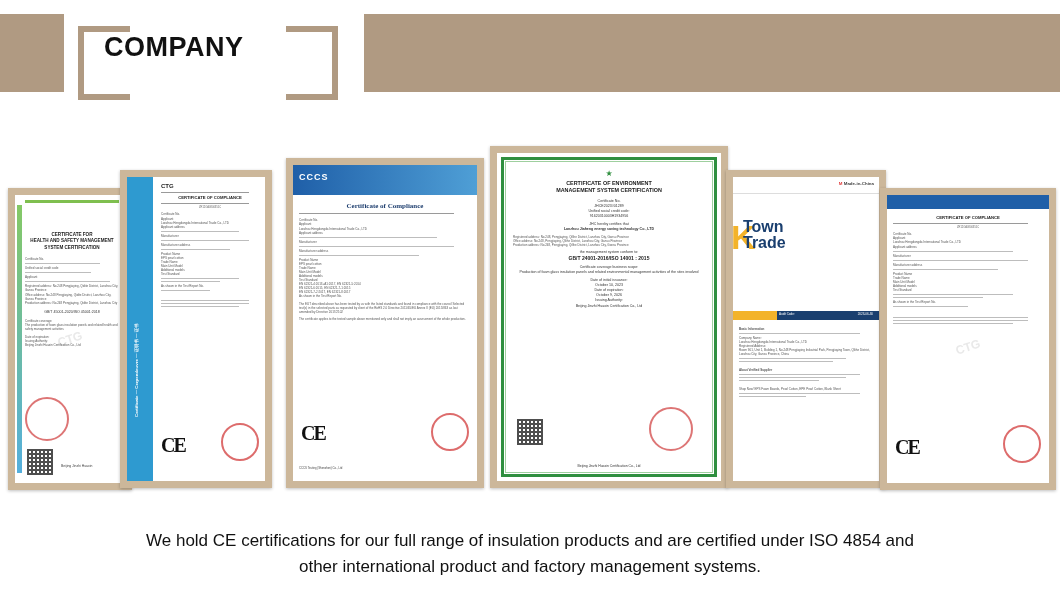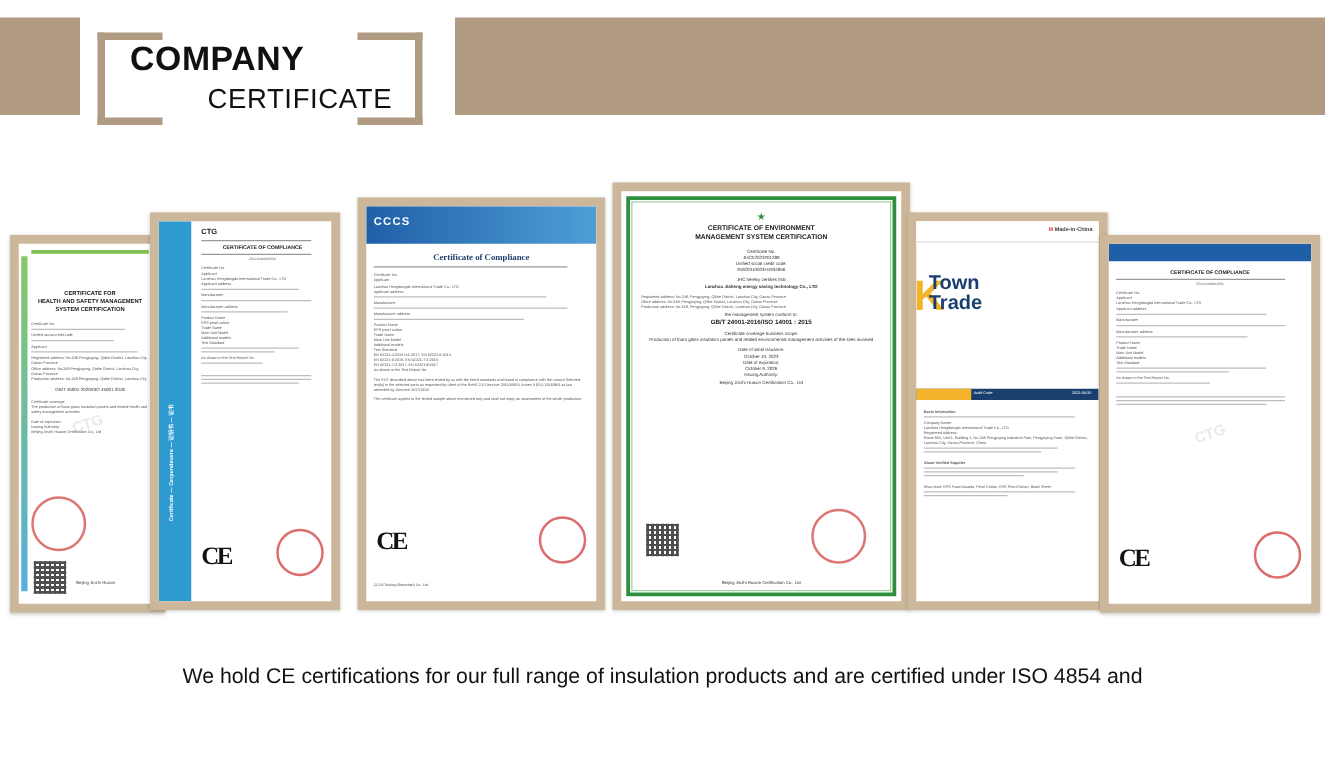--- a/index.html
+++ b/index.html
@@ -162,21 +162,20 @@
 </style>
 </head>
 <body>
 
 <div class="header-band">
   <div class="header-inner">
     <div class="header-white"></div>
     <div class="bracket left"></div>
     <div class="bracket right"></div>
     <div class="title-main">COMPANY</div>
-    <div class="title-sub">CERTIFICATE</div>
   </div>
 </div>
 
 <div class="gallery">
 
   <div class="cert" id="cert1">
     <div class="inner">
       <div class="c1-side"></div>
       <div class="page" style="padding-left:10px;">
         <div class="c1-bar"></div>
@@ -403,13 +402,14 @@
         <div style="position:absolute;right:8px;bottom:20px;" class="seal"></div>
         <div class="watermark">CTG</div>
       </div>
     </div>
   </div>
 
 </div>
 
 <div class="caption">
   <div>We hold CE certifications for our full range of insulation products and are certified under ISO 4854 and</div>
+  <div>other international product and factory management systems.</div>
 </div>
 
 </body></html>

